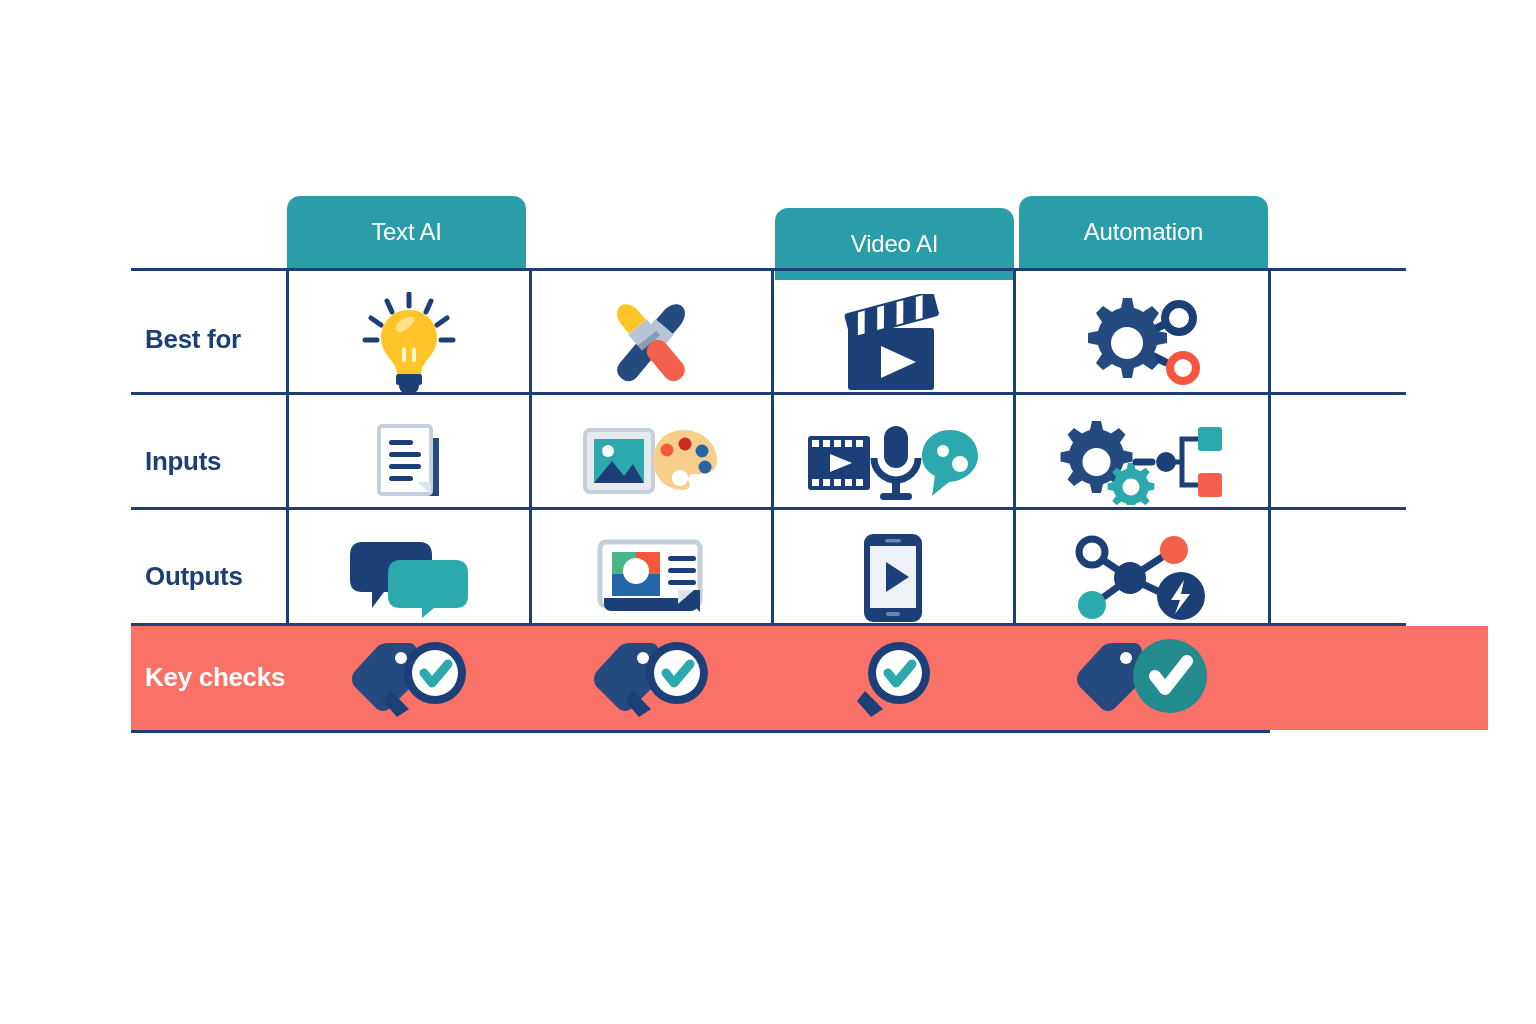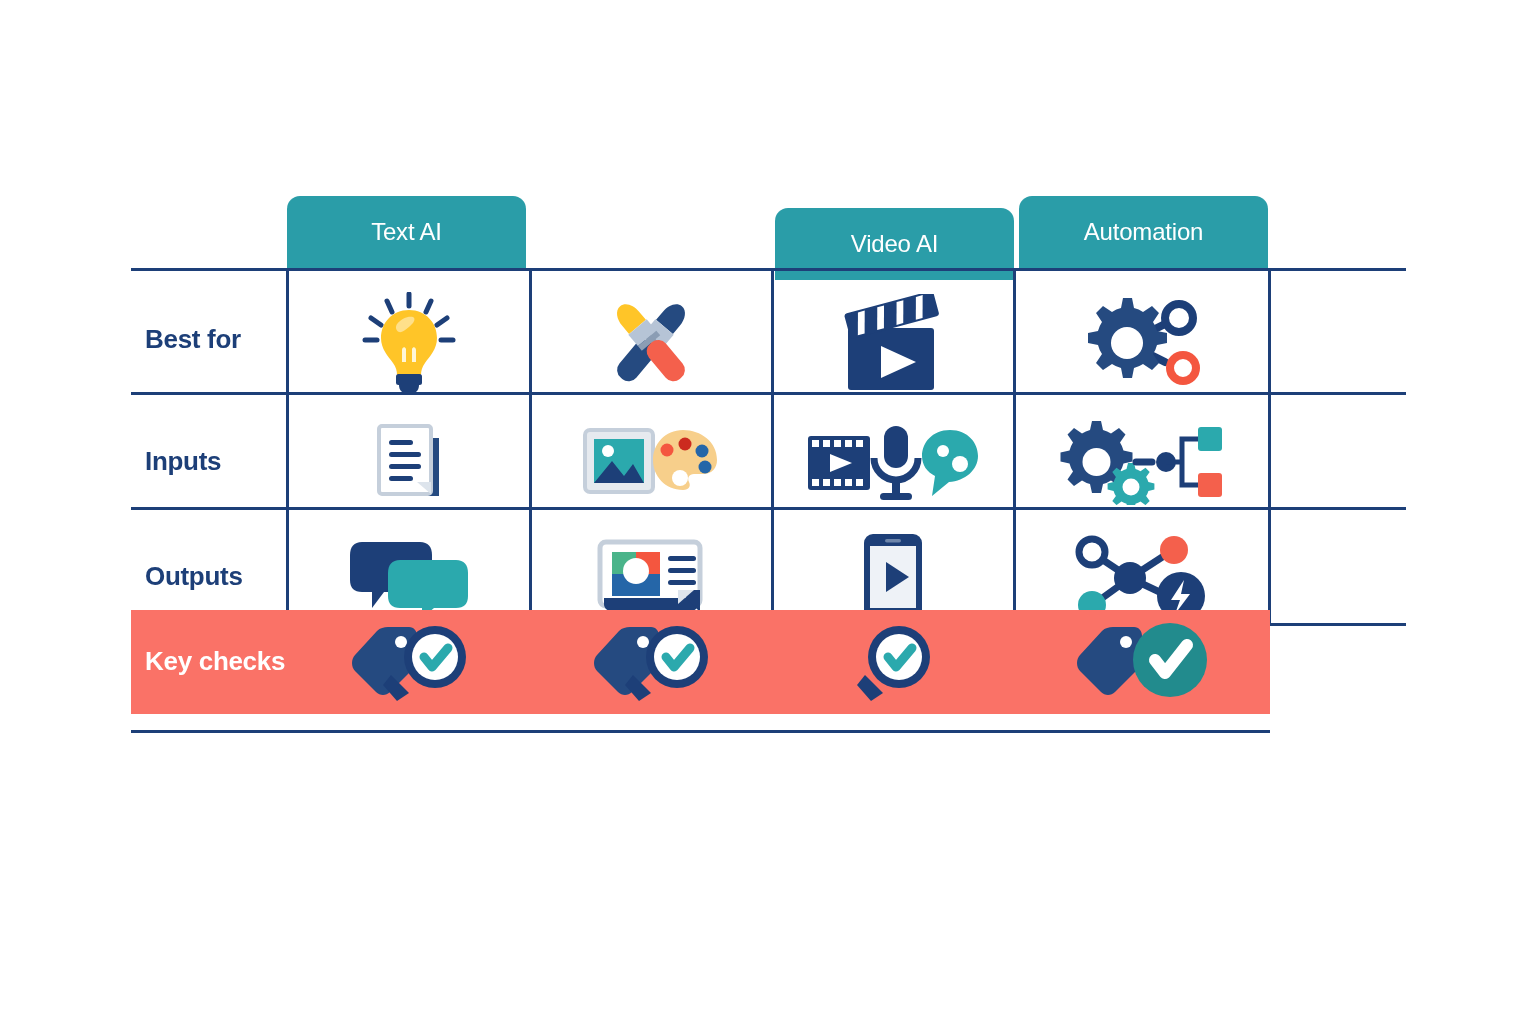--- a/index.html
+++ b/index.html
@@ -364,21 +364,21 @@
           <circle cx="20" cy="20" r="13" fill="#ffffff" stroke="#1d3f78" stroke-width="7"></circle>
           <circle cx="102" cy="18" r="14" fill="#f4604c"></circle>
           <circle cx="20" cy="73" r="14" fill="#2ba9ad"></circle>
           <circle cx="109" cy="64" r="24" fill="#1d3f78"></circle>
           <polygon points="112,48 99,68 108,68 103,82 118,62 109,62" fill="#ffffff"></polygon>
         </svg>
       </span>
     </div>
   </div>
 
-  <div id="key-checks-band" style="top:414px; width:1139px; height:104px;">
+  <div id="key-checks-band" style="top:430px; width:1313px; height:104px;padding-left:44px;">
     <div id="key-checks-label" style="top:36px;">Key checks</div>
 
     <div class="kc-cell" style="left:158px; top:0; width:240px; height:104px;">
       <span>
         <svg width="132" height="78" viewBox="0 0 132 78">
           <path d="M12 32 L34 8 C37 5 41 4 45 4 L66 4 C71 4 74 8 74 13 L74 36 C74 40 72 44 69 47 L47 69 C43 73 37 73 33 69 L12 48 C8 44 8 36 12 32 Z" fill="#254a80"></path>
           <circle cx="58" cy="19" r="6" fill="#ffffff"></circle>
           <path d="M48 52 L66 70 L54 78 L40 62 Z" fill="#1d3f78"></path>
           <circle cx="92" cy="34" r="31" fill="#1d3f78"></circle>
           <circle cx="92" cy="34" r="23" fill="#ffffff"></circle>

